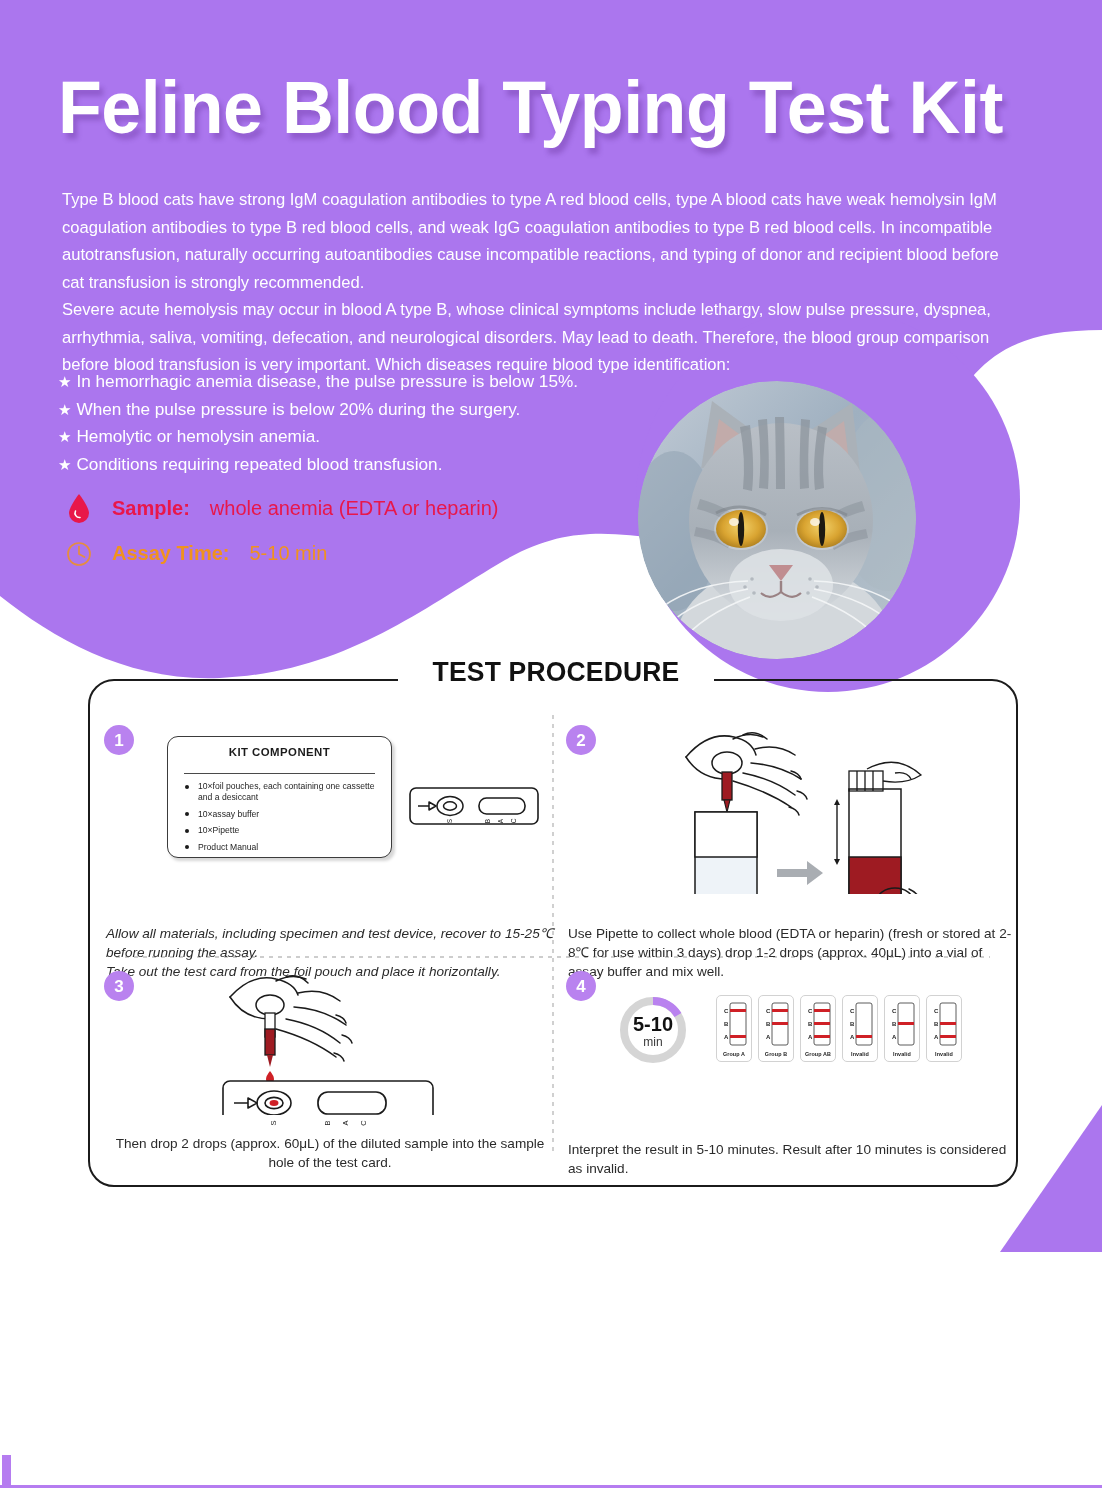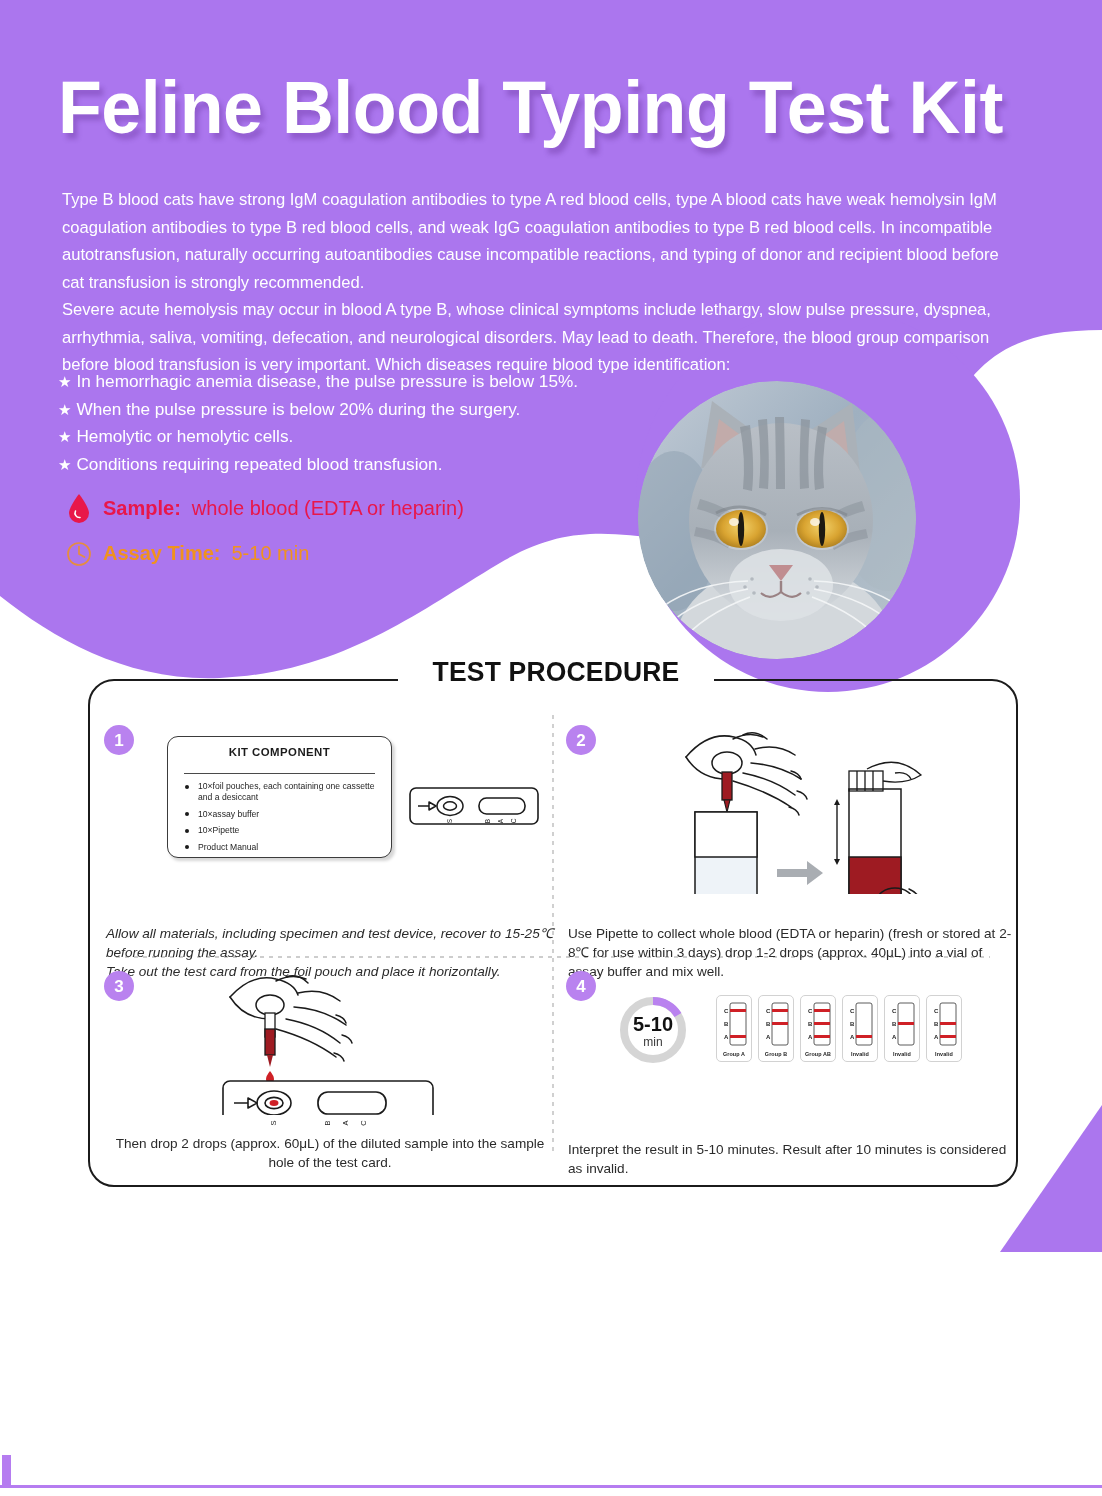--- a/index.html
+++ b/index.html
@@ -62,21 +62,21 @@
     color: #ffffff;
     white-space: nowrap;
   }
   #bullet-list li .star { margin-right: 5px; font-size: 15px; }
 
   
   .meta-row {
     position: absolute;
     display: flex;
     align-items: center;
-    gap: 11px;
+    gap: 20px;
     white-space: nowrap;
   }
   #sample-row { left: 66px; top: 493px; }
   #assay-row  { left: 66px; top: 538px; }
   .meta-label { font-size: 20px; font-weight: bold; }
   .meta-value { font-size: 20px; }
   #sample-row .meta-label, #sample-row .meta-value { color: #e8174a; }
   #assay-row  .meta-label, #assay-row  .meta-value { color: #f0921e; }
   .meta-icon { width: 26px; height: 30px; display: block; flex: 0 0 auto; }
 
@@ -261,31 +261,31 @@
     <h1 id="page-title">Feline Blood Typing Test Kit</h1>
 
     <div id="intro">
       <p>Type B blood cats have strong IgM coagulation antibodies to type A red blood cells, type A blood cats have weak hemolysin IgM coagulation antibodies to type B red blood cells, and weak IgG coagulation antibodies to type B red blood cells. In incompatible autotransfusion, naturally occurring autoantibodies cause incompatible reactions, and typing of donor and recipient blood before cat transfusion is strongly recommended.</p>
       <p>Severe acute hemolysis may occur in blood A type B, whose clinical symptoms include lethargy, slow pulse pressure, dyspnea, arrhythmia, saliva, vomiting, defecation, and neurological disorders. May lead to death. Therefore, the blood group comparison before blood transfusion is very important. Which diseases require blood type identification:</p>
     </div>
 
     <ul id="bullet-list">
       <li><span class="star">★</span><span>In hemorrhagic anemia disease, the pulse pressure is below 15%.</span></li>
       <li><span class="star">★</span><span>When the pulse pressure is below 20% during the surgery.</span></li>
-      <li><span class="star">★</span><span>Hemolytic or hemolytic cells.</span></li>
+      <li><span class="star">★</span><span>Hemolytic or hemolysin anemia.</span></li>
       <li><span class="star">★</span><span>Conditions requiring repeated blood transfusion.</span></li>
     </ul>
 
     <div class="meta-row" id="sample-row">
       <svg class="meta-icon" viewBox="0 0 26 30">
         <path d="M13 1 C13 1 3 14 3 20 a10 10 0 0 0 20 0 C23 14 13 1 13 1 Z" fill="#e8174a"></path>
         <path d="M9.5 18 a4.5 4.5 0 0 0 4.5 6.5" fill="none" stroke="#ffffff" stroke-width="1.6" stroke-linecap="round"></path>
       </svg>
       <span class="meta-label">Sample:</span>
-      <span class="meta-value">whole blood (EDTA or heparin)</span>
+      <span class="meta-value">whole anemia (EDTA or heparin)</span>
     </div>
 
     <div class="meta-row" id="assay-row">
       <svg class="meta-icon" viewBox="0 0 26 30">
         <circle cx="13" cy="16" r="11" fill="none" stroke="#f0921e" stroke-width="1.7" opacity="0.85"></circle>
         <path d="M13 8.5 V16 L18.5 19" fill="none" stroke="#f0921e" stroke-width="1.7" stroke-linecap="round" opacity="0.85"></path>
       </svg>
       <span class="meta-label">Assay Time:</span>
       <span class="meta-value">5-10 min</span>
     </div>

